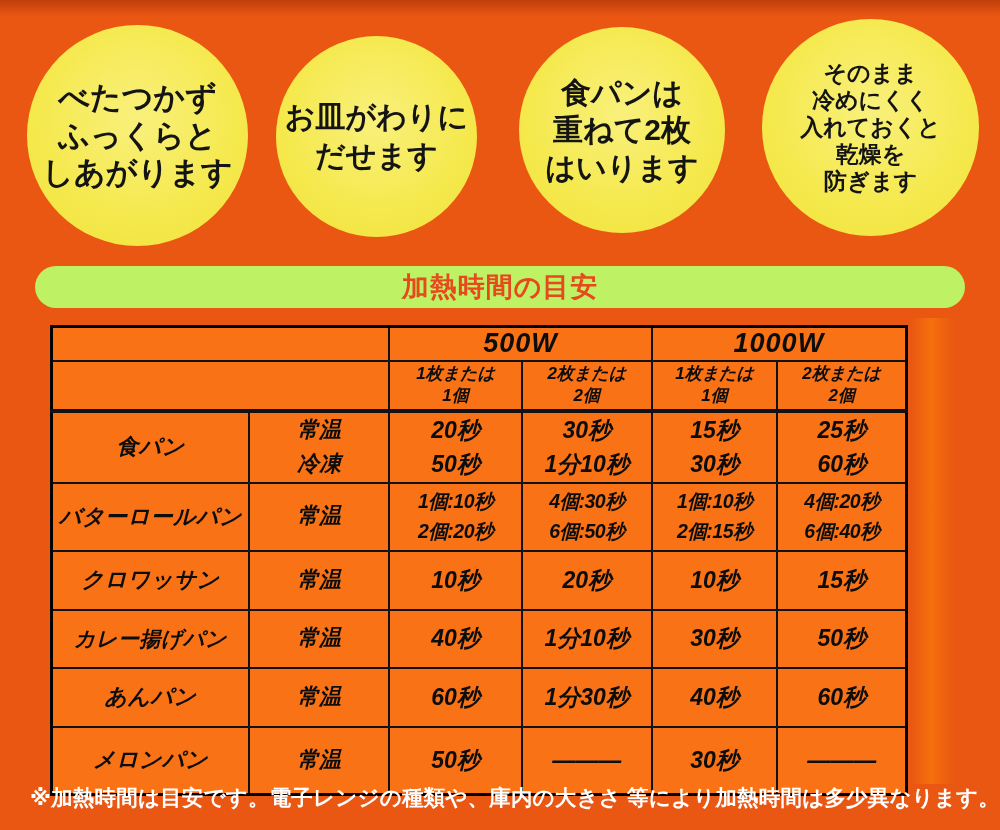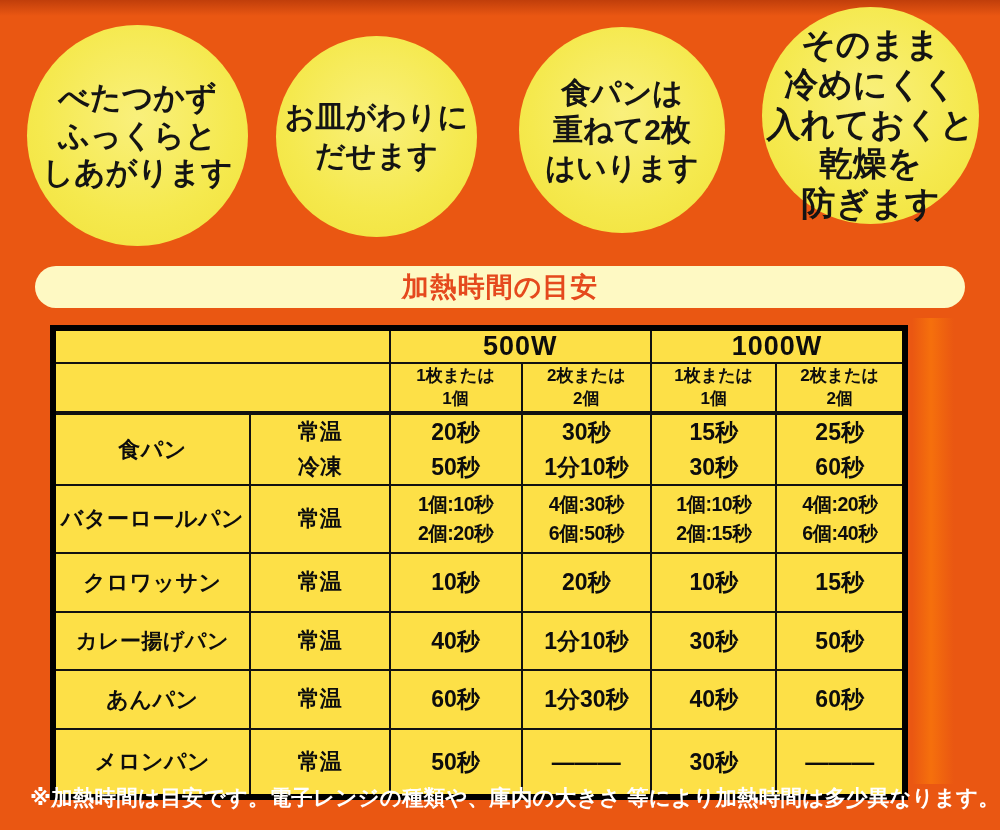--- a/index.html
+++ b/index.html
@@ -28,35 +28,36 @@
   .circle {
     position:absolute; border-radius:50%;
     background:radial-gradient(circle at 50% 42%, #f9f07c 0%, #f5e94e 58%, #f1e139 100%);
     display:flex; flex-direction:column; justify-content:center; align-items:center;
     text-align:center; font-weight:900; color:#141414;
   }
   .circle span { display:block; }
   #circle-1 { left:27px;  top:25px; width:221px; height:221px; font-size:31px; line-height:1.22; }
   #circle-2 { left:276px; top:36px; width:201px; height:201px; font-size:30px; line-height:1.28; }
   #circle-3 { left:519px; top:27px; width:206px; height:206px; font-size:30px; line-height:1.25; }
-  #circle-4 { left:762px; top:7px; width:217px; height:217px; font-size:34px; line-height:1.17;justify-content:flex-end; }
+  #circle-4 { left:762px; top:19px; width:217px; height:217px; font-size:23px; line-height:1.17; }
 
   .banner {
     position:absolute; left:35px; top:266px; width:930px; height:42px;
-    background:#fef9c3; border-radius:22px;
+    background:#bef264; border-radius:22px;
     display:flex; align-items:center; justify-content:center;
     color:#E5491D; font-size:27px; font-weight:900; letter-spacing:1px;
   }
 
   .table-wrap { position:absolute; left:50px; top:325px; width:858px; height:452px; }
   table.heat {
     width:100%; height:100%;
     border-collapse:collapse; table-layout:fixed;
-    background:#fde047;
-    border:6px solid #000000;
+    background:#f97316;
+    border:3px solid #000000;
+    font-style:italic;
   }
   table.heat td {
     border:2px solid #111;
     text-align:center; vertical-align:middle;
     font-weight:900; color:#0d0d0d;
     white-space:pre-line;
     padding:0;
     overflow:hidden;
   }
   tr.power-row   { height:34px; }

